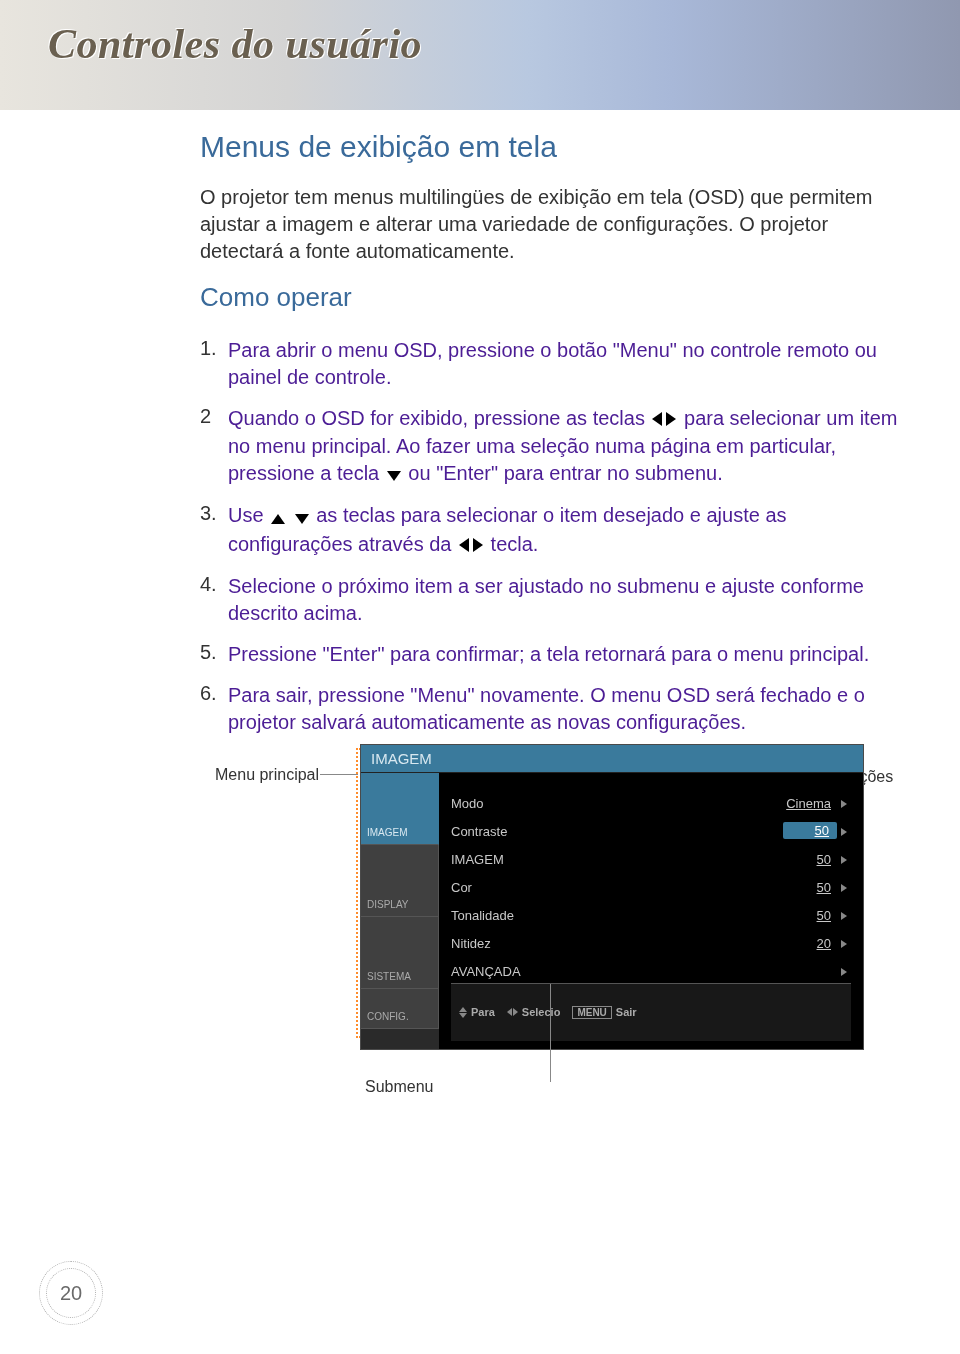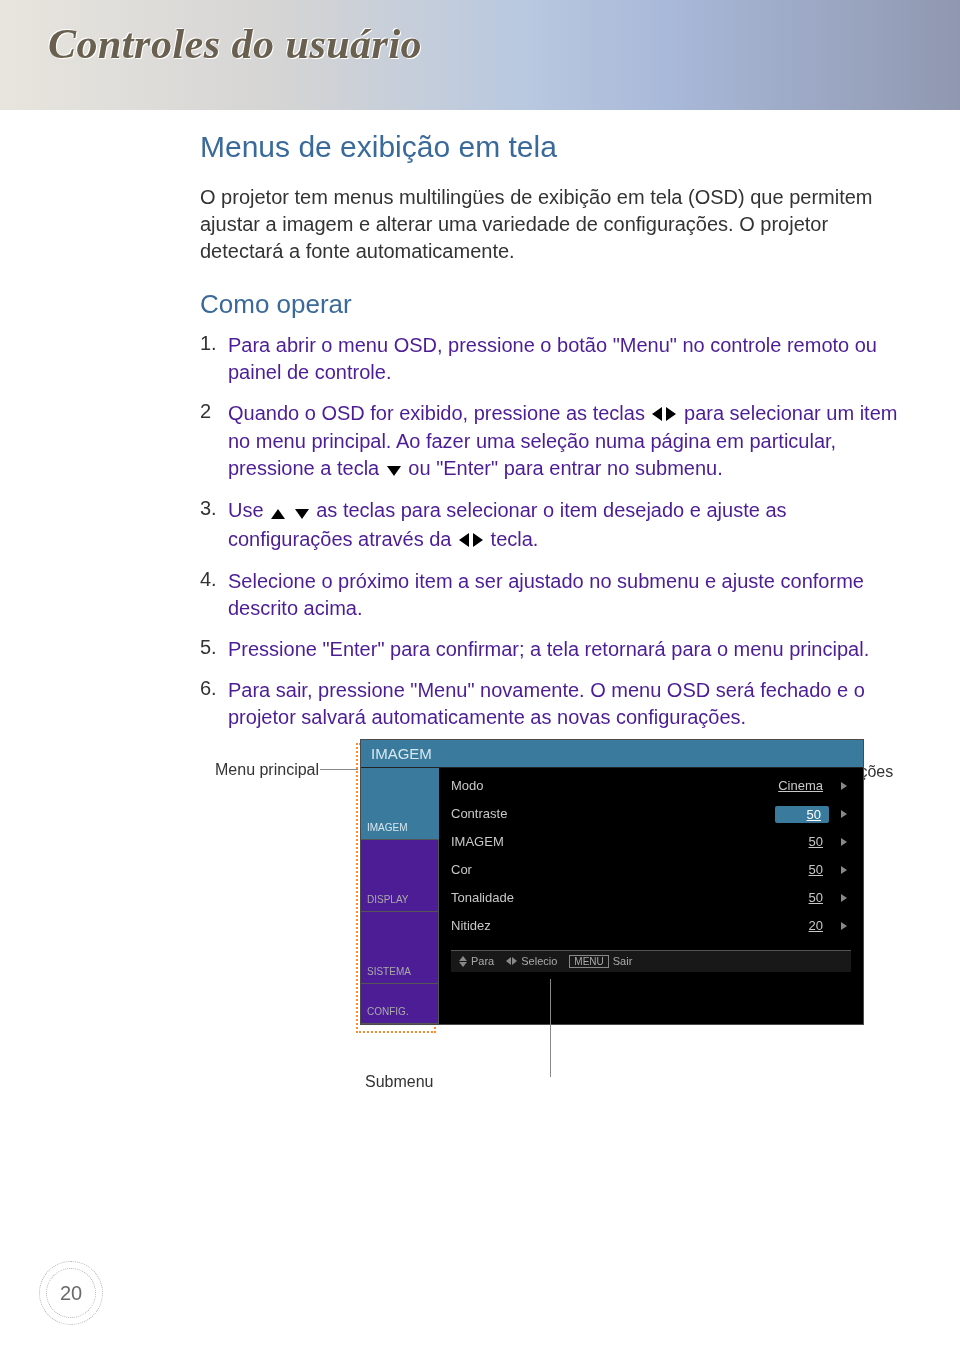--- a/index.html
+++ b/index.html
@@ -35,27 +35,27 @@
   .section-title {
     color: #3a6a9a;
     font-size: 30px;
     font-weight: normal;
     margin-bottom: 20px;
   }
   .intro-text {
     color: #333;
     font-size: 20px;
     line-height: 1.35;
-    margin-bottom: 24px;
+    margin-bottom: 17px;
   }
   .subsection-title {
     color: #3a6a9a;
     font-size: 26px;
     font-weight: normal;
-    margin-bottom: 12px;
+    margin-bottom: 24px;
   }
   .steps { list-style: none; }
   .step-item {
     display: flex;
     margin-bottom: 14px;
   }
   .step-num {
     min-width: 28px;
     font-size: 20px;
     color: #333;
@@ -142,40 +142,39 @@
   }
   .osd-sidebar-item {
     height: 72px;
     border-bottom: 1px solid #555;
     border-right: 1px solid #555;
     display: flex;
     align-items: flex-end;
     padding: 6px 6px;
     color: #aaa;
     font-size: 10px;
-    background:#4c1d95;
+    background:#404040;
   }
   .osd-sidebar-item.active {
     background: #3a7a9c;
     color: #d8e8f0;
     border-right: 1px solid #3a7a9c;
   }
   .osd-settings {
     flex: 1;
     padding: 10px 12px 8px 12px;
     position: relative;
   }
   .osd-row {
     display: flex;
-    align-items: flex-start;
+    align-items: flex-end;
     height: 28px;
     color: #c8c8c8;
     font-size: 13px;
     position:relative;
-    gap:8px;
   }
   .osd-row.selected .osd-value {
     background: #3a7a9c;
     color: #fff;
     padding: 1px 8px;
     border-radius: 2px;
   }
   .osd-label { flex: 1; }
   .osd-value { width: 54px; text-align: right; padding-right:6px;text-decoration:underline;}
   .osd-row-arrow {
@@ -191,28 +190,29 @@
   }
   .dotted-main {
     top: 4px; left: 186px; width: 80px; height: 290px;
   }
   .dotted-settings {
     top: 30px; left: 280px; width: 320px; height: 198px;
   }
 
   .osd-footer {
     border-top: 1px solid #555;
-    padding: 4px 8px;
+    padding: 22px 8px;
     display:flex;
     gap:12px;
     align-items:center;
     color:#aaa;
     font-size:11px;
     background:#181818;
     margin-top:4px;
+    font-weight:bold;
   }
   .footer-icon-box {
     display:inline-flex; align-items:center; gap:4px;
   }
   .key-box {
     border:1px solid #888; padding:0 4px; font-size:10px; color:#aaa;
   }
 
   .page-number-circle {
     position: absolute;
@@ -337,20 +337,25 @@
             <span class="osd-row-arrow"><span class="small-tri-right"></span></span>
           </div>
           <div class="osd-row">
             <span class="osd-label">Tonalidade</span>
             <span class="osd-value">50</span>
             <span class="osd-row-arrow"><span class="small-tri-right"></span></span>
           </div>
           <div class="osd-row">
             <span class="osd-label">Nitidez</span>
             <span class="osd-value">20</span>
+            <span class="osd-row-arrow"><span class="small-tri-right"></span></span>
+          </div>
+          <div class="osd-row">
+            <span class="osd-label">AVANÇADA</span>
+            <span class="osd-value"></span>
             <span class="osd-row-arrow"><span class="small-tri-right"></span></span>
           </div>
           <div class="osd-footer">
             <span class="footer-icon-box">
               <span style="display:flex;flex-direction:column;gap:1px">
                 <span style="width:0;height:0;border-left:4px solid transparent;border-right:4px solid transparent;border-bottom:5px solid #888"></span>
                 <span style="width:0;height:0;border-left:4px solid transparent;border-right:4px solid transparent;border-top:5px solid #888"></span>
               </span>
               <span>Para</span>
             </span>

